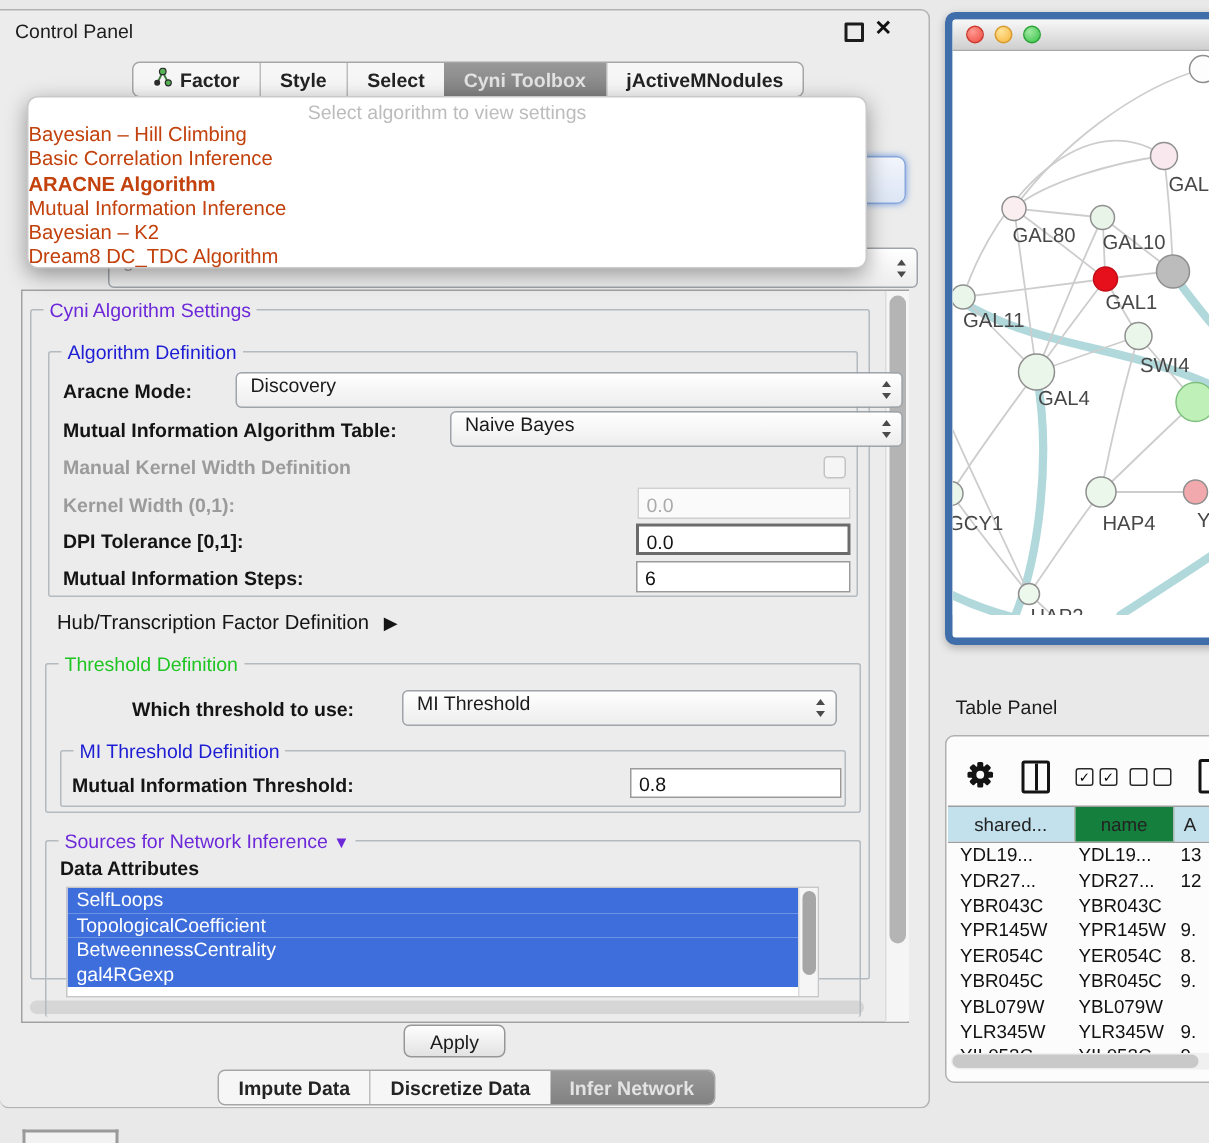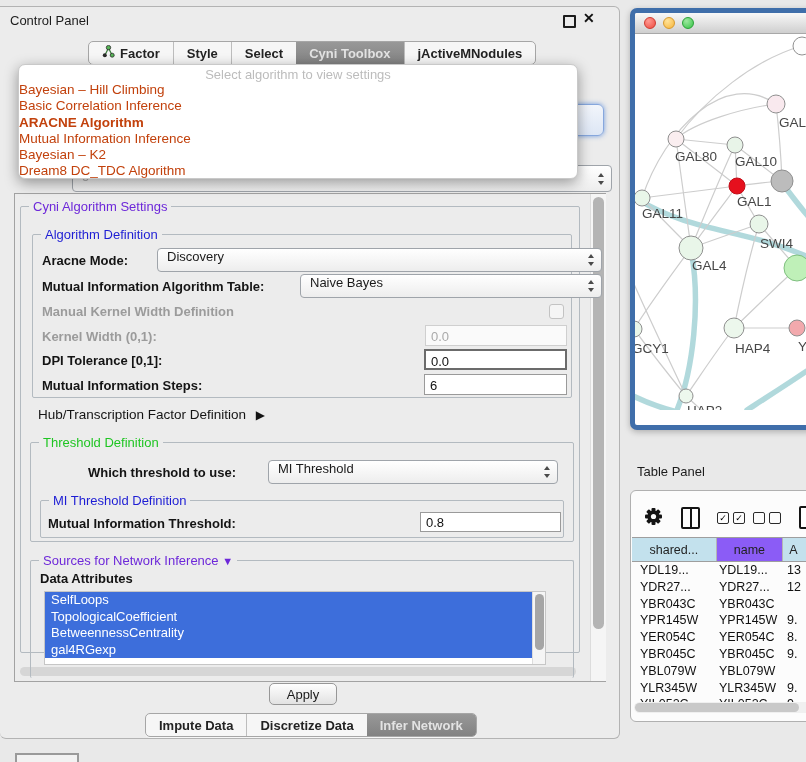--- a/index.html
+++ b/index.html
@@ -78,21 +78,21 @@
   
   .tp-title{left:637px;top:464px;font-size:13px;color:#1c1c1c;}
   .table-window{left:630px;top:490px;width:186px;height:232px;background:#fcfcfc;border:1px solid #b0b0b0;
     border-radius:6px;box-sizing:border-box;overflow:hidden;}
   .tt-icon{position:absolute;}
   .th-row{position:absolute;left:1px;top:46px;width:200px;height:25px;display:flex;
     border-top:1px solid #9e9e9e;border-bottom:1px solid #9e9e9e;box-sizing:border-box;}
   .th{font-size:12.5px;color:#222;display:flex;align-items:center;justify-content:center;
     border-right:1px solid #b5b5b5;box-sizing:border-box;height:100%;}
   .th.hl{background:#c3e1ed;}
-  .th.plain{background:#8b5cf6;}
+  .th.plain{background:#15803d;}
   .trows{position:absolute;left:1px;top:71px;width:200px;height:140px;overflow:hidden;}
   .tr{display:flex;height:16.8px;line-height:16.8px;}
   .td{font-size:12.5px;color:#111;padding-left:8px;box-sizing:border-box;white-space:nowrap;overflow:hidden;}
   .hsb{position:absolute;left:3px;top:211px;width:178px;height:11px;background:#f0f0f0;border-radius:6px;}
   .hsb .sb-thumb{left:1px;top:1px;width:164px;height:9px;background:#c9c9c9;}
 
   .blc-icon{left:15px;top:753px;width:60px;height:12px;border:2px solid #9a9a9a;border-bottom:none;background:#f2f2f2;}
   svg text{font-family:"Liberation Sans",sans-serif;}
 </style>
 </head>

